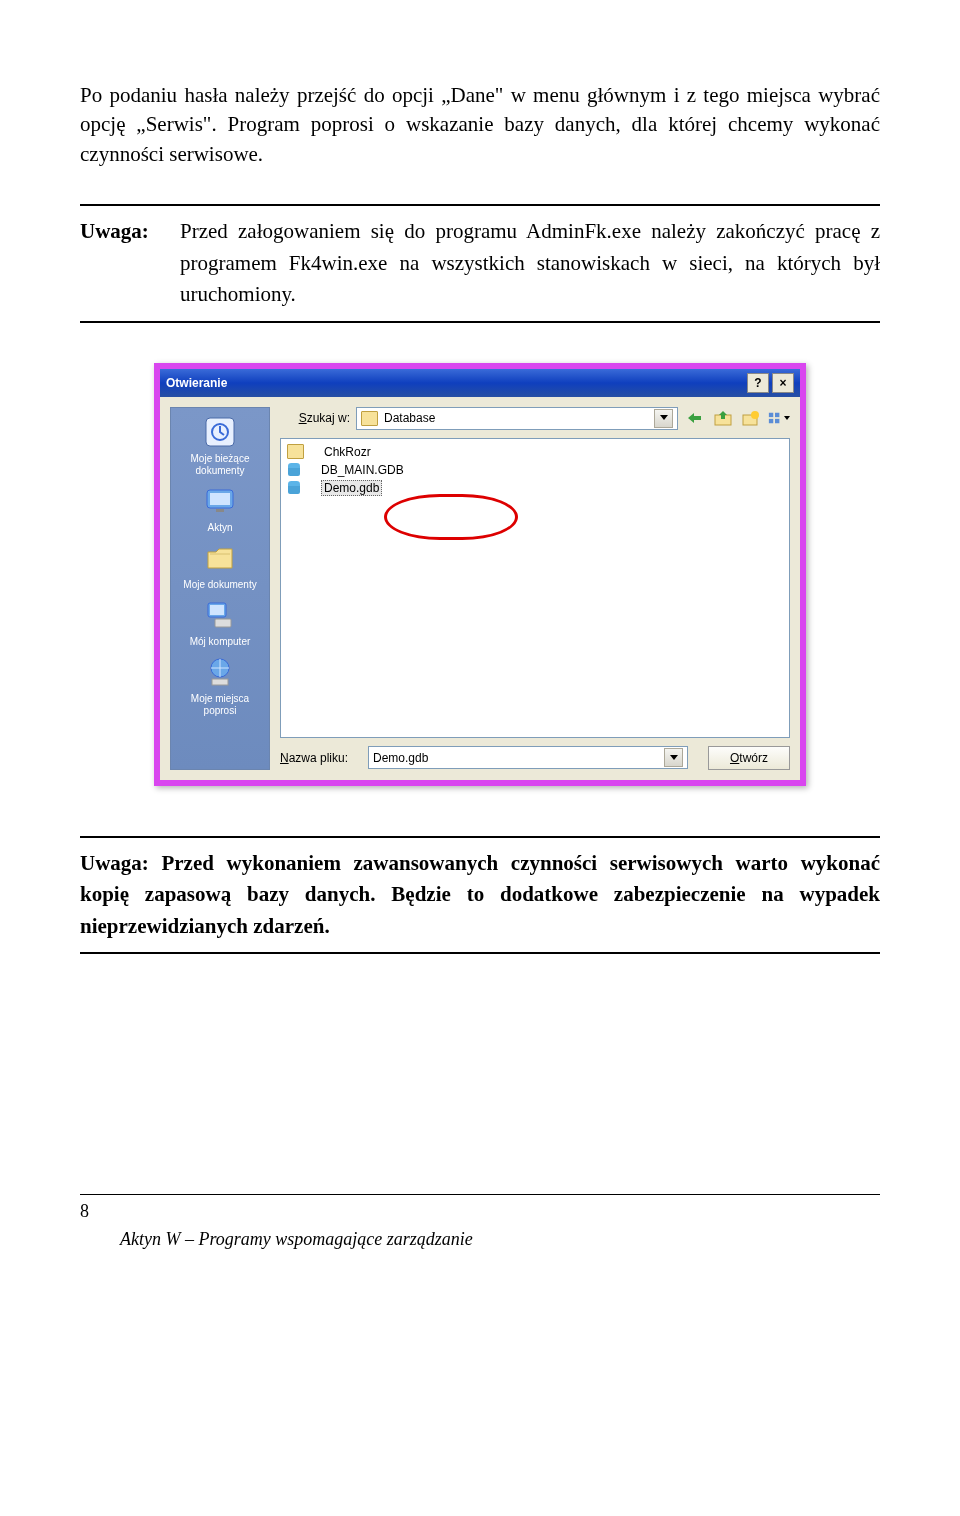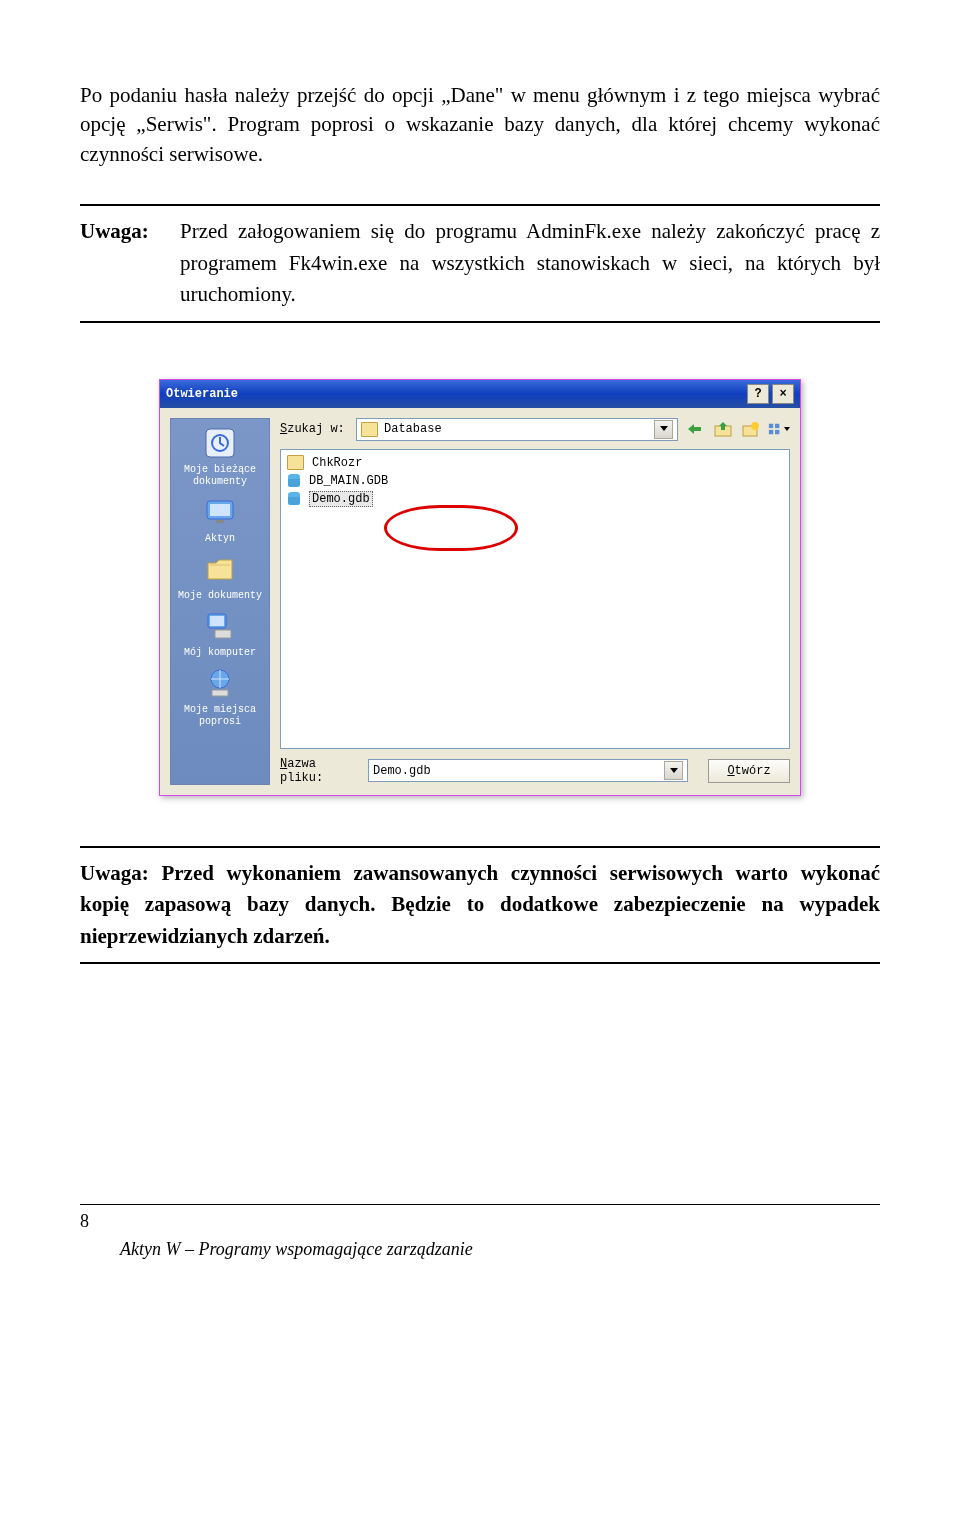--- a/index.html
+++ b/index.html
@@ -14,21 +14,21 @@
   .para {
     font-size: 21px;
     line-height: 1.4;
     text-align: justify;
     margin-bottom: 35px;
   }
   .note-block {
     border-top: 2px solid #000;
     border-bottom: 2px solid #000;
     padding: 10px 0;
-    margin: 20px 0 56px 0;
+    margin: 20px 0 40px 0;
   }
   .note-row {
     display: flex;
     font-size: 21px;
     line-height: 1.5;
   }
   .note-label {
     font-weight: bold;
     min-width: 90px;
     padding-right: 10px;
@@ -48,24 +48,24 @@
     font-weight: bold;
     text-align: justify;
   }
   .dialog-wrap {
     display: flex;
     justify-content: center;
     margin: 30px 0 50px 0;
   }
   .dlg {
     width: 640px;
-    font-family: Liberation Mono, monospace;
+    font-family: Liberation Sans, sans-serif;
     font-size: 12px;
     background: #ECE9D8;
-    border: 1px solid #d946ef;
+    border: 6px solid #d946ef;
     box-shadow: 2px 2px 6px rgba(0,0,0,0.3);
   }
   .titlebar {
     background: linear-gradient(180deg, #3a6bd8 0%, #0f3fbe 50%, #274fa3 100%);
     color: #fff;
     display: flex;
     align-items: center;
     padding: 4px 6px;
     font-weight: bold;
   }
@@ -113,21 +113,21 @@
     flex: 1;
     display: flex;
     flex-direction: column;
   }
   .toprow {
     display: flex;
     align-items: center;
     gap: 6px;
     margin-bottom: 8px;
   }
-  .toprow .lbl { width: 70px; }
+  .toprow .lbl { width: 70px; text-align: right; }
   .combo {
     background: #fff;
     border: 1px solid #7f9db9;
     height: 21px;
     display: flex;
     align-items: center;
     padding: 0 4px;
     gap: 6px;
   }
   .combo.look { flex: 1; }
@@ -158,21 +158,21 @@
   .filelist {
     flex: 1;
     background: #fff;
     border: 1px solid #7f9db9;
     min-height: 290px;
     padding: 4px 6px;
   }
   .file-row {
     display: flex;
     align-items: center;
-    gap: 8px;
+    gap: 20px;
     height: 18px;
     font-size: 12px;
   }
   .folder-icon {
     width: 15px; height: 13px;
     background: #f7e29a;
     border: 1px solid #c0a040;
     border-radius: 1px;
   }
   .db-icon {

